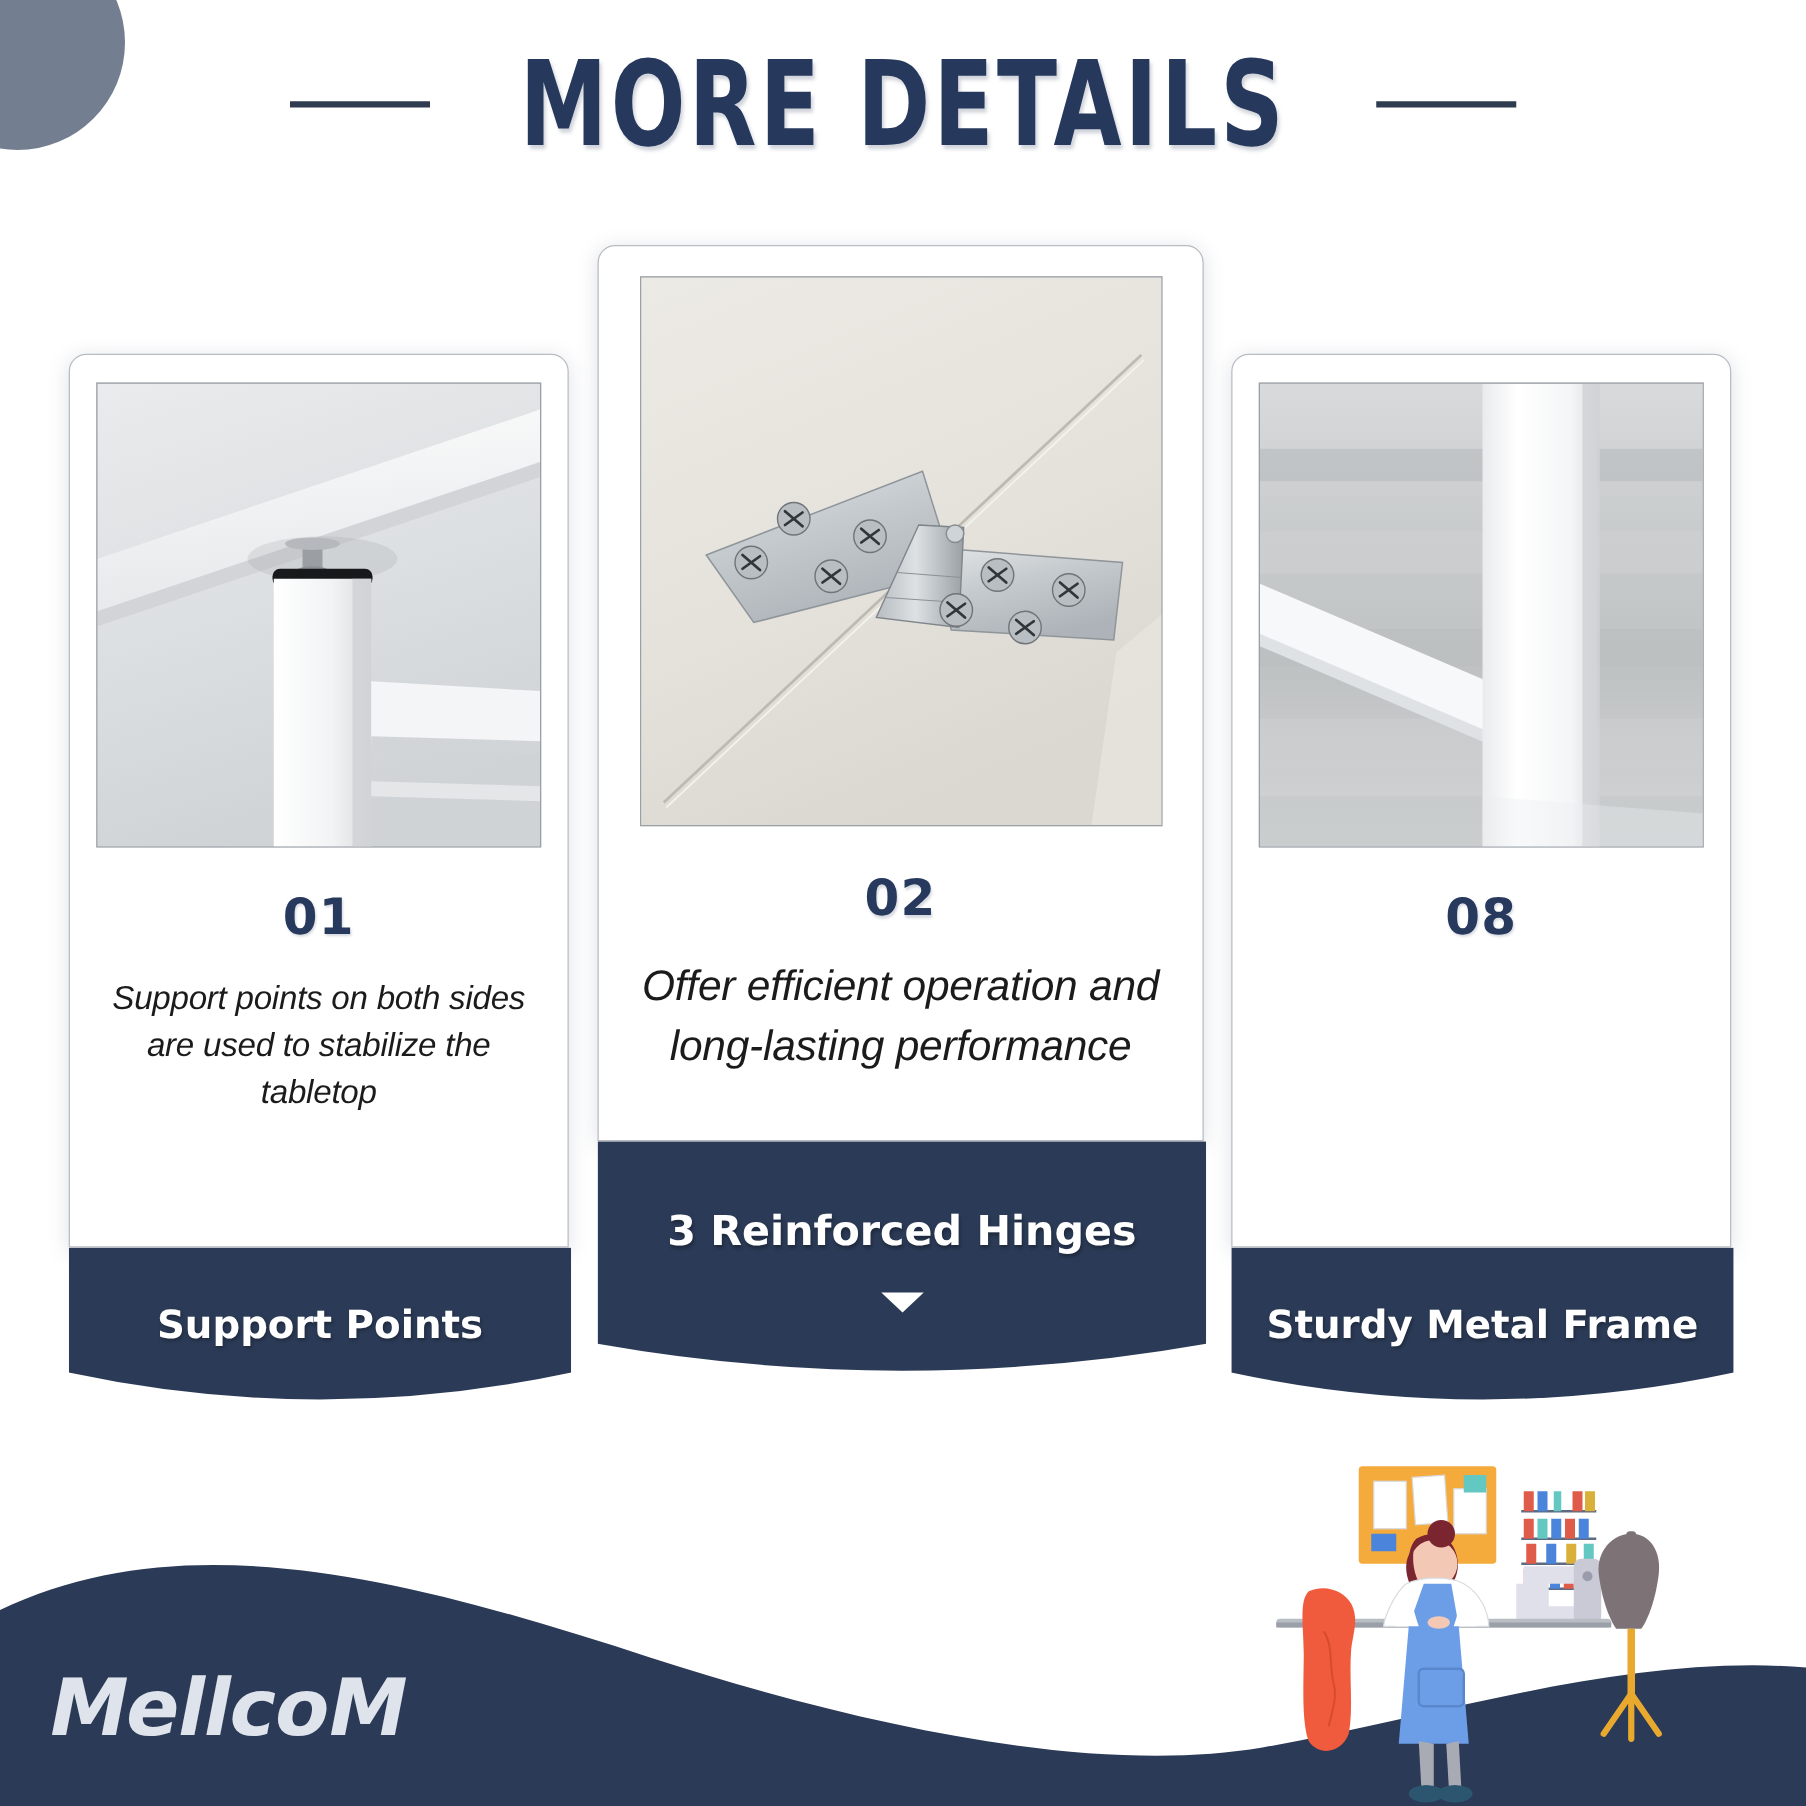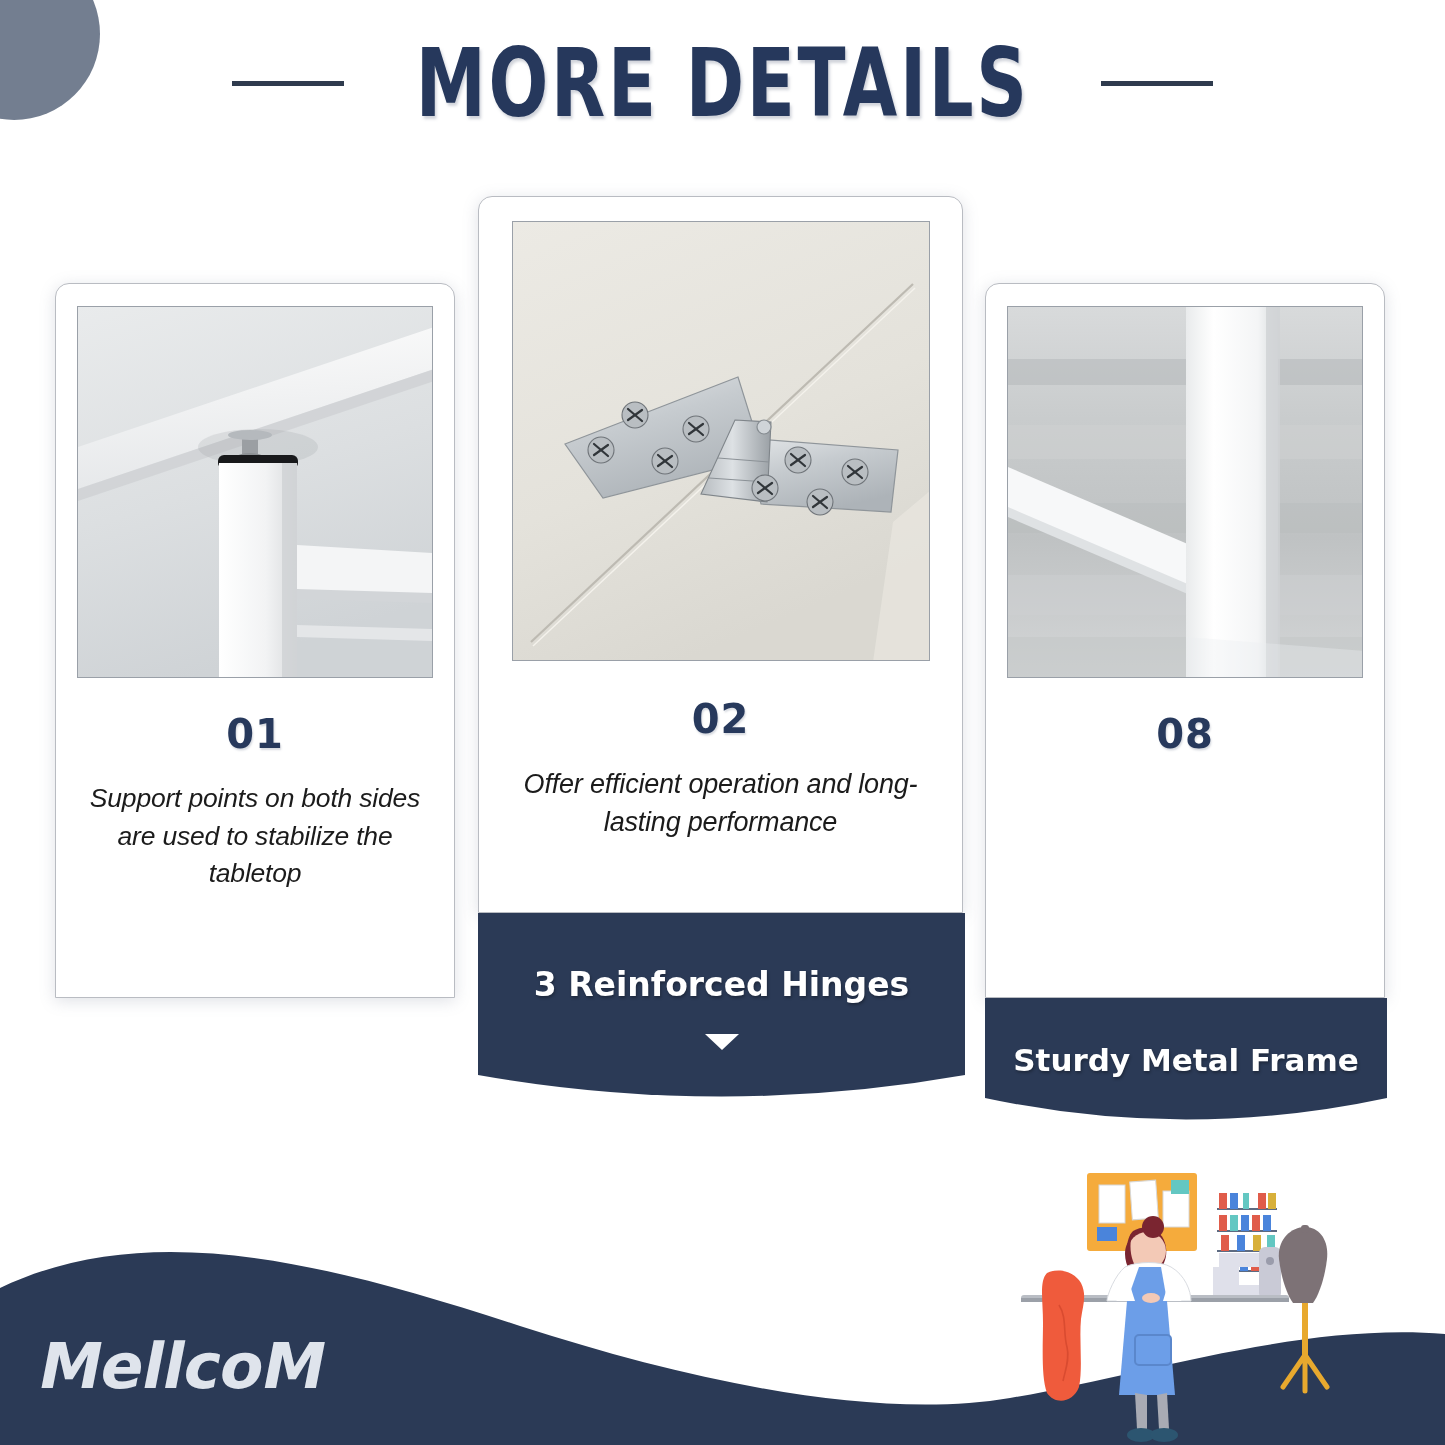--- a/index.html
+++ b/index.html
@@ -109,21 +109,21 @@
     margin-top: 26px;
     width: 94%;
     text-align: center;
     font-size: 26.5px;
     line-height: 1.42;
     color: #1b1b1b;
     font-family: "Liberation Sans", sans-serif;
     letter-spacing: -0.2px;
     font-style: italic;
   }
-  .card.center .card-desc { font-size: 27px; }
+  .card.center .card-desc { font-size: 34px; }
 
   
   .card-banner {
     position: absolute;
     left: -1px;
     background: #2b3a56;
     display: flex;
     flex-direction: column;
     align-items: center;
     filter: drop-shadow(0 5px 10px rgba(90,100,125,.35));
@@ -242,20 +242,23 @@
         <rect x="204" y="156" width="15" height="216" fill="#cdd0d3" opacity="0.75"></rect>
 
         <polygon points="219,238 356,246 356,292 219,288" fill="#f4f5f6"></polygon>
         <polygon points="219,282 356,286 356,296 219,292" fill="#d2d5d8"></polygon>
 
         <polygon points="219,318 356,322 356,334 219,330" fill="#e4e6e8"></polygon>
       </svg>
     </div>
     <div class="card-number">01</div>
     <div class="card-desc">Support points on both sides are used to stabilize the tabletop</div>
+    <div class="card-banner">
+      <div class="banner-label">Support Points</div>
+    </div>
   </div>
 
   <div class="card center">
     <div class="card-photo">
       <svg viewBox="0 0 418 440" width="418" height="440" preserveAspectRatio="none">
         <defs>
           <linearGradient id="bg2" x1="0" y1="0" x2="0.4" y2="1">
             <stop offset="0%" stop-color="#eceae4"></stop>
             <stop offset="60%" stop-color="#e4e2db"></stop>
             <stop offset="100%" stop-color="#dad8d1"></stop>

